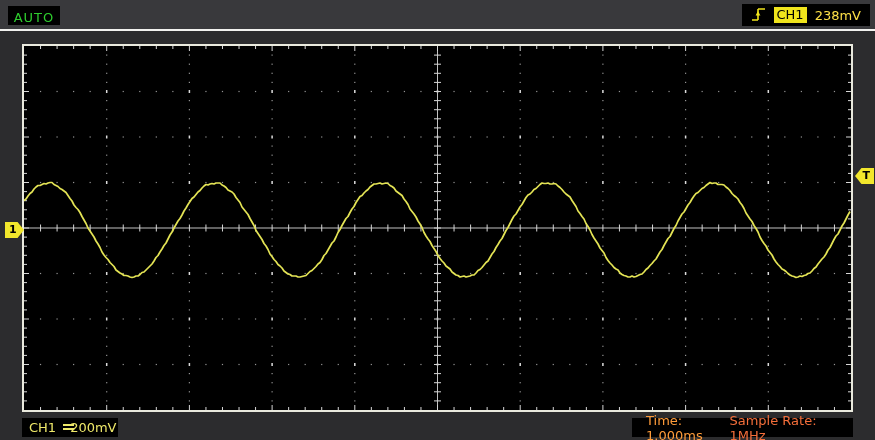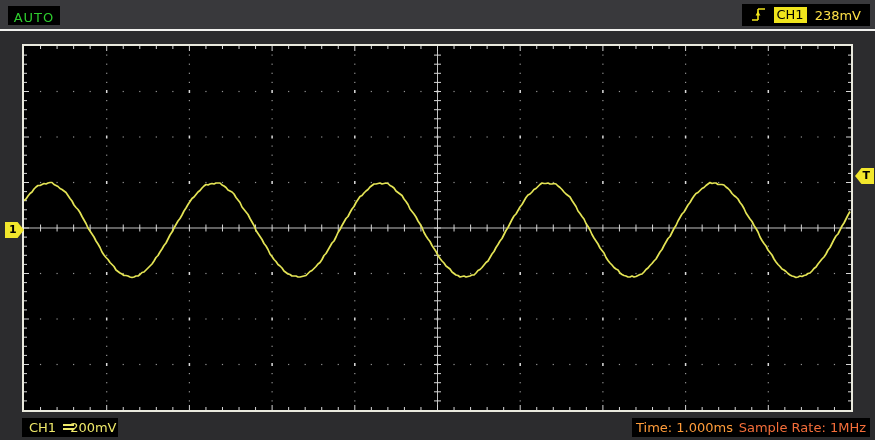--- a/index.html
+++ b/index.html
@@ -26,22 +26,22 @@
           line-height:16px;background:#f2e72c;box-sizing:border-box;}
   .marker-left{left:5px;clip-path:polygon(0 0,66% 0,100% 50%,66% 100%,0 100%);padding-left:4px;text-align:left;}
   .marker-right{left:855px;clip-path:polygon(34% 0,100% 0,100% 100%,34% 100%,0 50%);padding-right:4px;text-align:right;}
 
   
   .ch1-box{position:absolute;left:22px;top:418px;width:96px;height:19px;background:#000;
            display:flex;align-items:center;gap:7px;padding:0 7px;color:#efe96a;font-size:13px;box-sizing:border-box;}
   .coupling{width:11px;height:9px;position:relative;}
   .coupling .solid{position:absolute;left:0;top:1px;width:11px;height:0;border-top:2px solid #efe96a;}
   .coupling .dash{position:absolute;left:0;top:5px;width:11px;height:0;border-top:2px dashed #efe96a;}
-  .time-box{position:absolute;left:632px;top:418px;width:238px;height:19px;background:#000;
-            display:flex;align-items:center;justify-content:space-between;padding:0 4px;font-size:13px;box-sizing:border-box;}
+  .time-box{position:absolute;left:632px;top:418px;width:221px;height:19px;background:#000;
+            display:flex;align-items:center;justify-content:space-between;padding:0 14px;font-size:13px;box-sizing:border-box;}
   .time-label{color:#ff9c3a;}
   .rate-label{color:#f46e3a;}
 </style>
 </head>
 <body>
 
 <div id="screen">
 
   <div class="topbar">
     <div class="auto-box">

